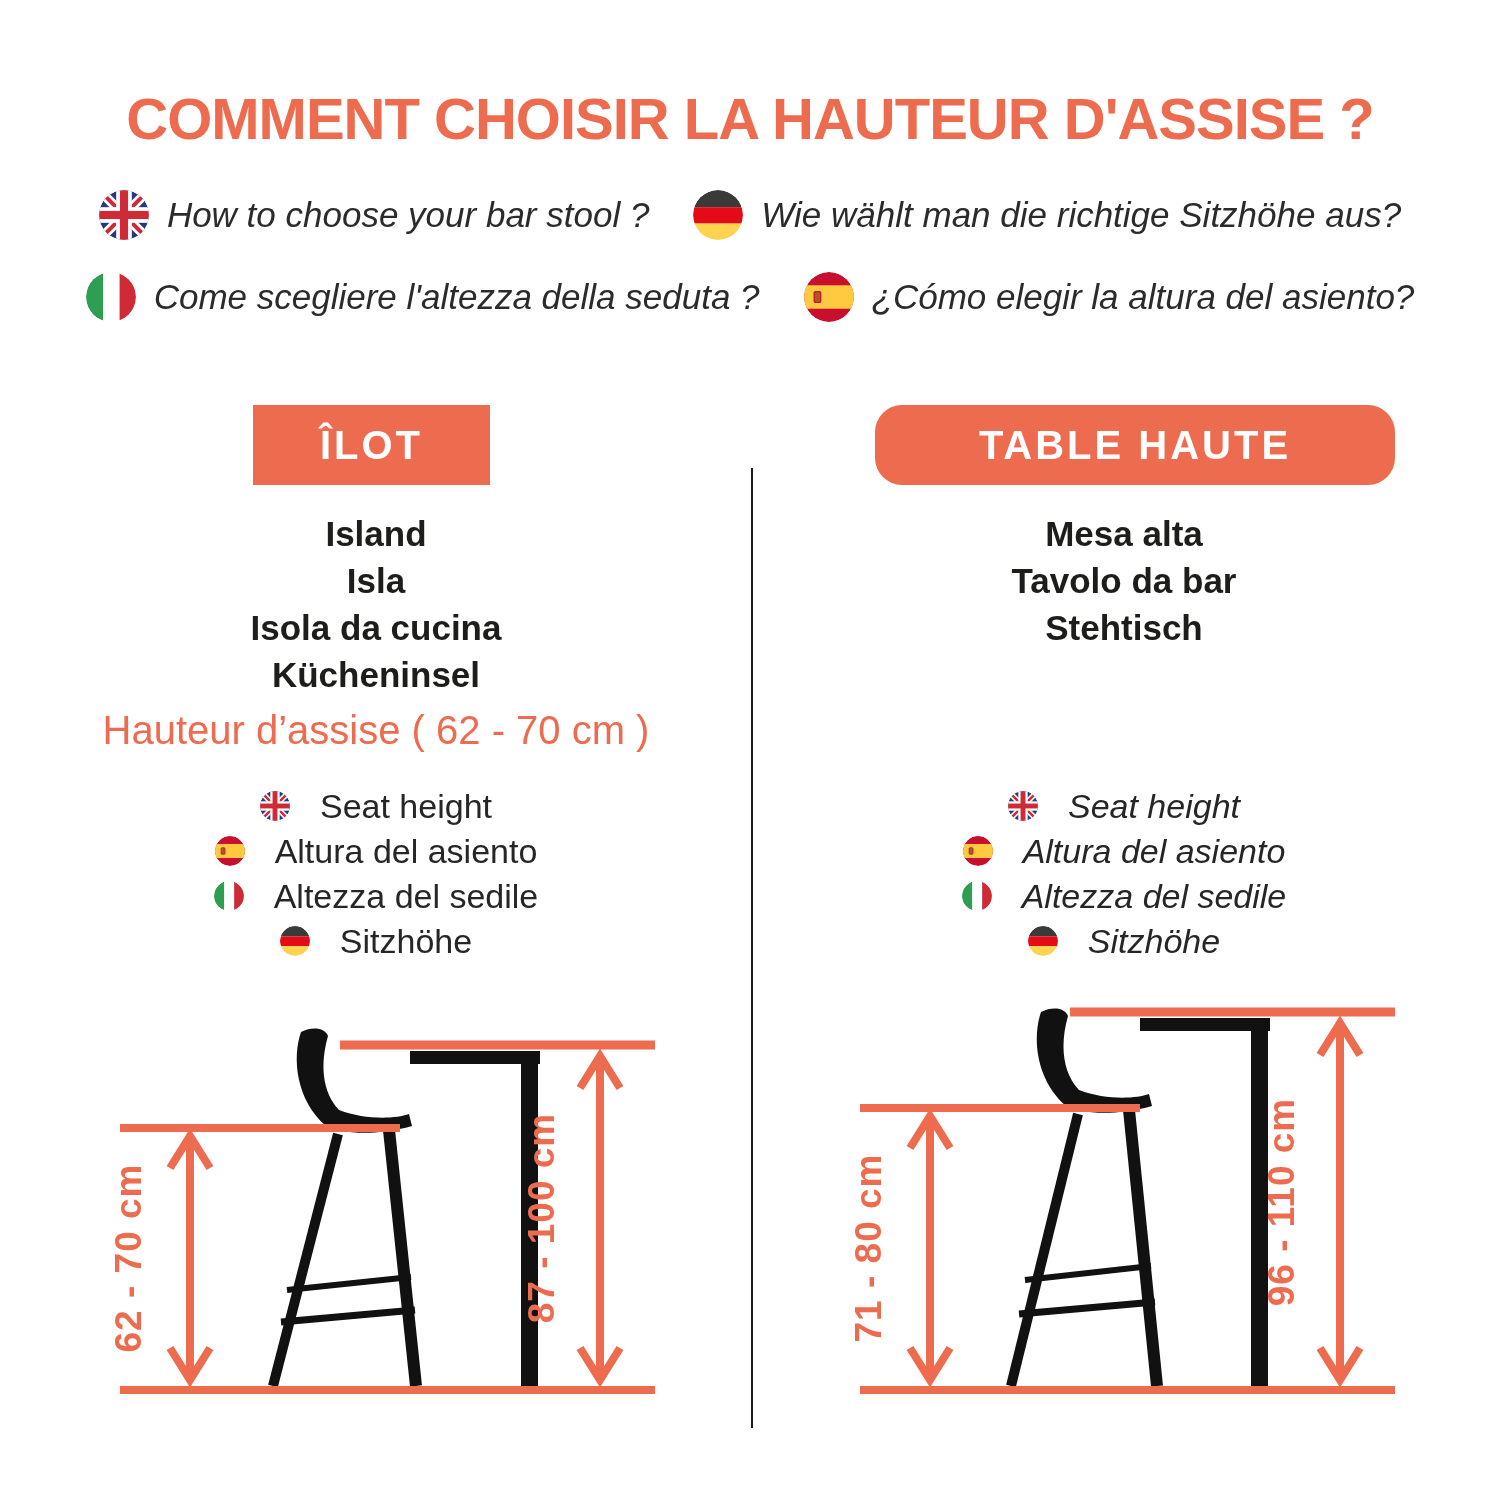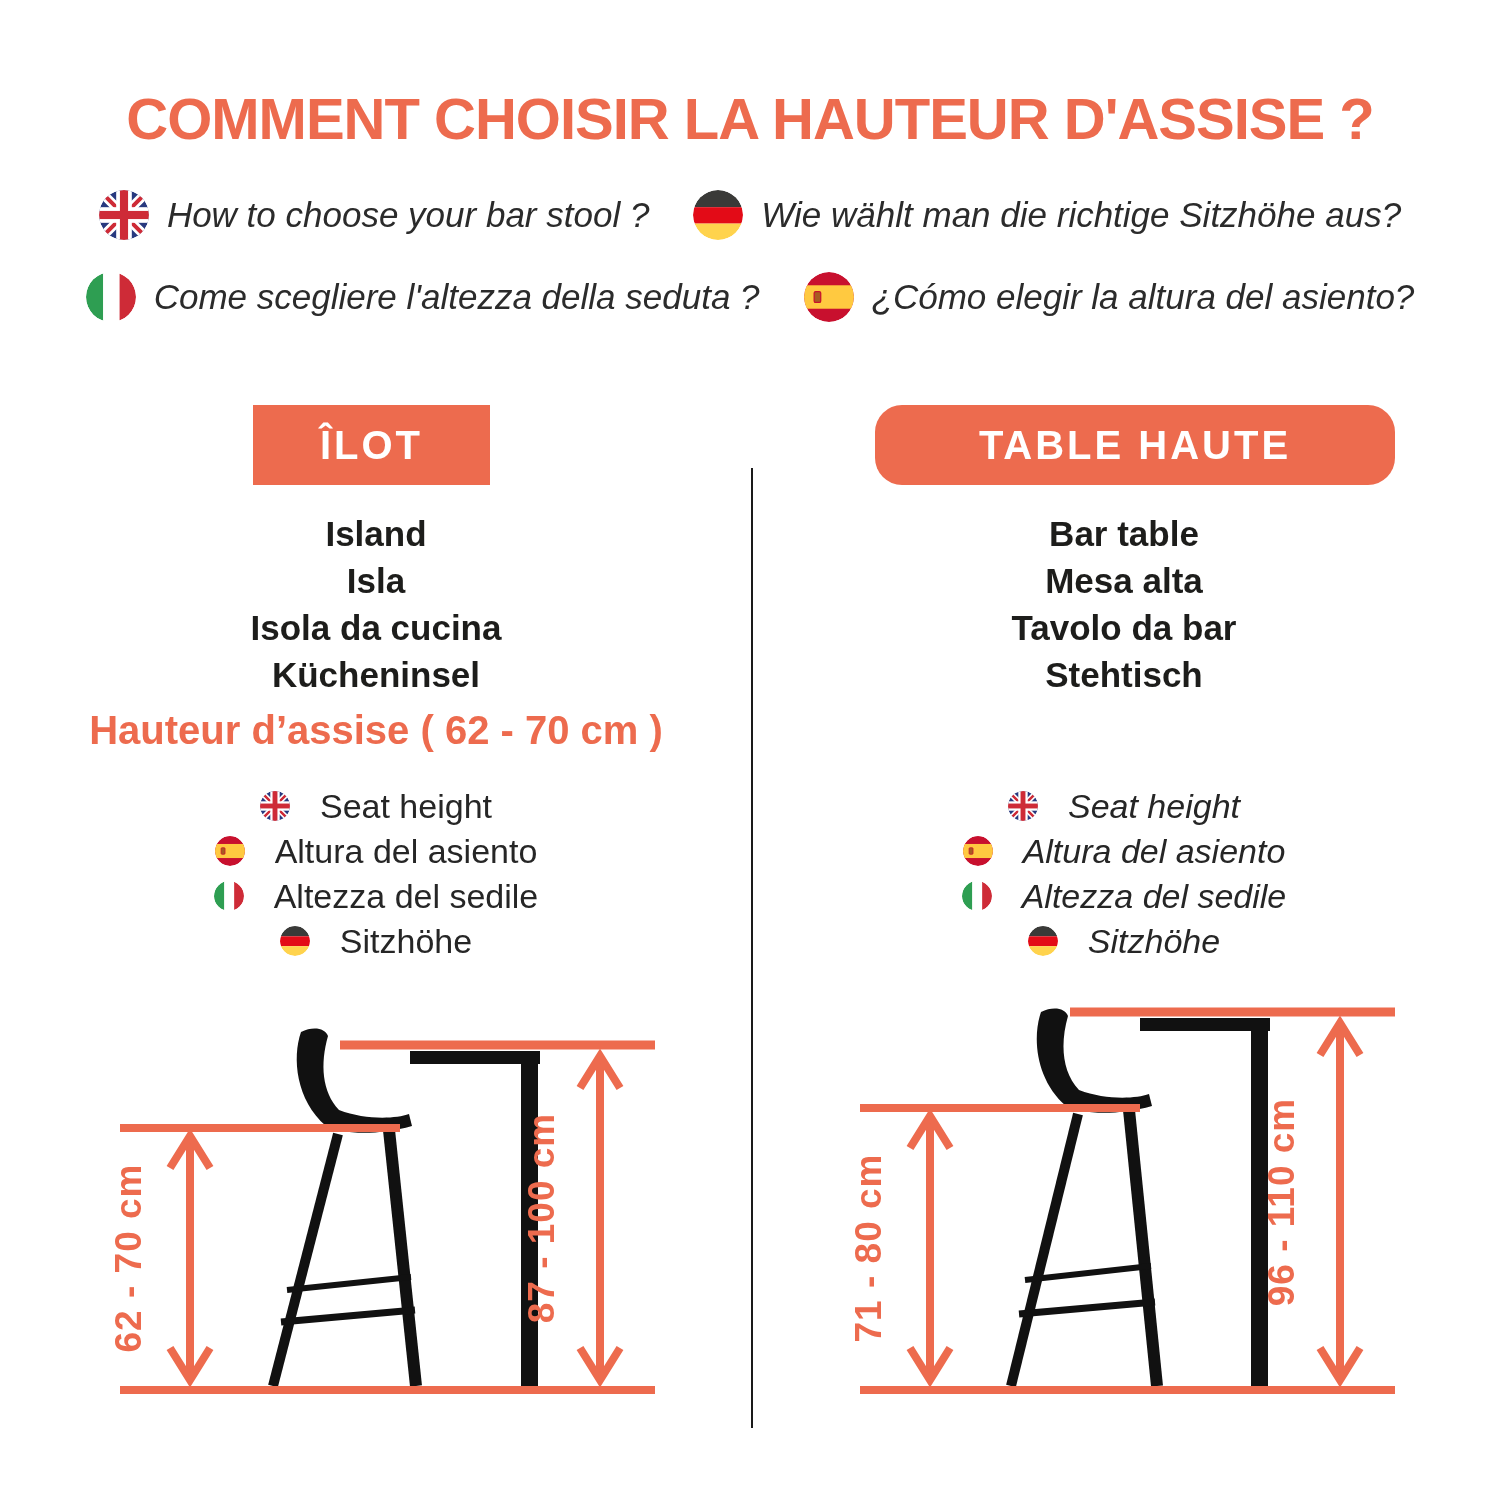--- a/index.html
+++ b/index.html
@@ -37,21 +37,21 @@
   .badge.left { left:253px; width:237px; }
   .badge.right { left:875px; width:520px;border-radius:27px; }
 
   .col-block { position:absolute; width:752px; text-align:center; }
   .col-left  { left:0; }
   .col-right { left:748px; }
 
   .translations { top:510px; }
   .translations div { font-size:35px; font-weight:600; color:var(--dark); line-height:47px; }
 
-  .seat-heading { top:708px; color:var(--accent); font-size:40px; font-weight:bold; white-space:nowrap; }
+  .seat-heading { top:708px; color:var(--accent); font-size:40px; font-weight:normal; white-space:nowrap; }
 
   .seat-list { top:788px; display:flex; flex-direction:column; gap:9px; align-items:center; }
   .seat-row { display:flex; align-items:center; justify-content:flex-start; gap:30px; height:36px; }
   .seat-row span { font-size:34px; color:#262626; white-space:nowrap; }
   .col-left  .seat-row span { font-weight:500; font-style:normal; }
   .col-right .seat-row span { font-weight:400; font-style:italic; }
 
   .diagram { position:absolute; top:990px; width:570px; height:440px; }
   .diagram.left  { left:95px; }
   .diagram.right { left:835px; }
@@ -204,21 +204,20 @@
     <line class="accent-line" x1="505" y1="66" x2="505" y2="390" stroke-width="8"></line>
     <polyline class="accent-line" points="485,98 505,66 525,98" stroke-width="8"></polyline>
     <polyline class="accent-line" points="485,358 505,390 525,358" stroke-width="8"></polyline>
     <text class="dim-label" text-anchor="middle" transform="translate(459,228) rotate(-90)">87 - 100 cm</text>
   </svg>
 
   <div class="badge right">
     <span>TABLE HAUTE</span>
   </div>
   <div class="col-block col-right translations">
-    <div>Bar table</div>
     <div>Mesa alta</div>
     <div>Tavolo da bar</div>
     <div>Stehtisch</div>
   </div>
   <div class="col-block col-right seat-list">
     <div class="seat-row">
       <svg class="flag flag-sm">
           <use href="#f-uk"></use>
         </svg>
       <span>Seat height</span>

